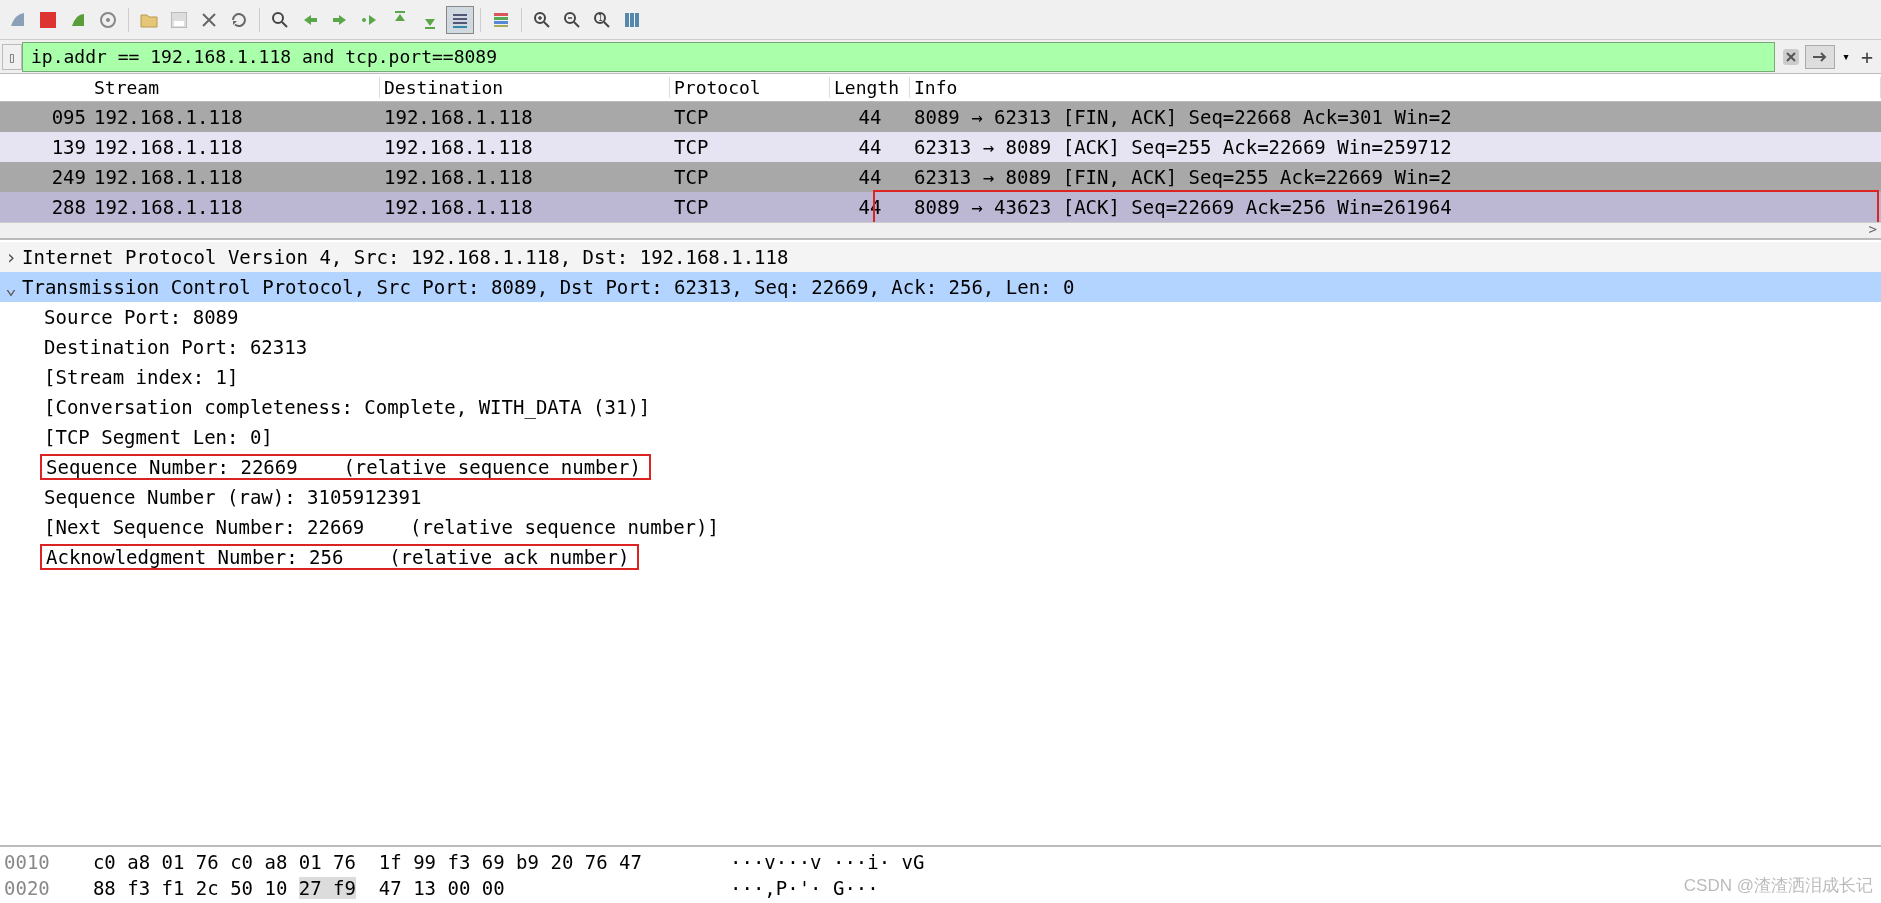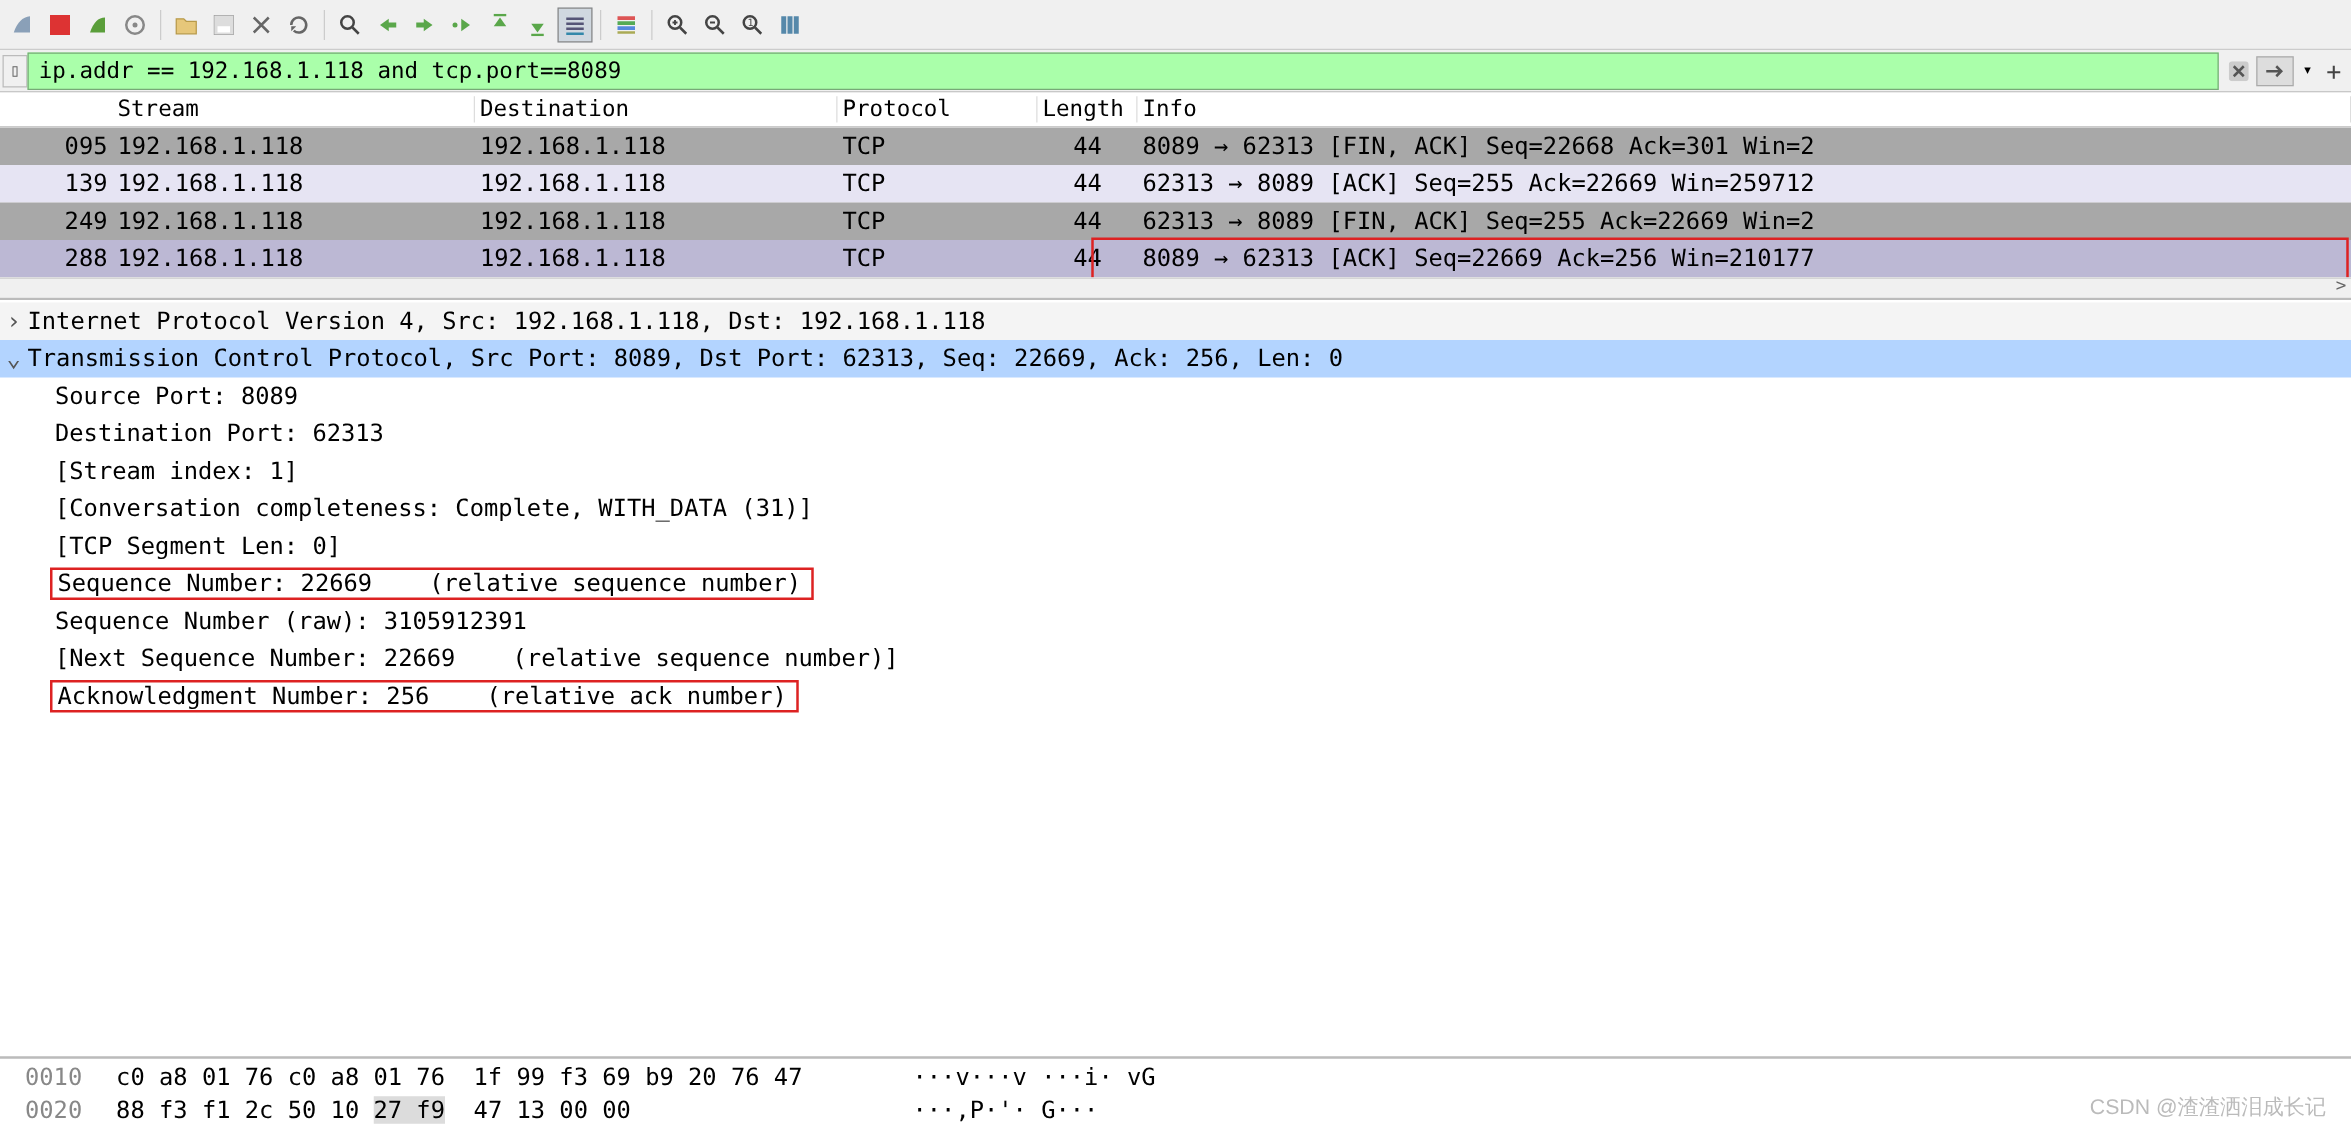--- a/index.html
+++ b/index.html
@@ -26,25 +26,25 @@
 .detail-pane{border-top:2px solid #bbb;background:#fff;overflow:hidden;flex:1;padding-top:2px}
 .dline{display:flex;align-items:center;min-height:30px;font-size:19px;white-space:pre}
 .dline.hdr{background:#f4f4f4}
 .dline.sel{background:#b3d4ff}
 .expander{width:22px;text-align:center;color:#555}
 .indent{width:44px}
 .redbox{border:2px solid #d22;padding:0 8px 0 4px;margin-left:-4px}
 .info-redbox{position:absolute;border:2px solid #d22;pointer-events:none}
 .hex-pane{border-top:2px solid #bbb;background:#fff;padding:2px 0}
 .hexline{display:flex;font-size:19px;white-space:pre;height:26px;align-items:center}
-.offset{color:#888;width:70px;padding-left:20px}
+.offset{color:#888;width:70px;padding-left:4px}
 .hexbytes{width:620px}
 .hexsel{background:#dcdcdc}
 .ascii{padding-left:40px}
-.watermark{position:absolute;right:20px;bottom:6px;color:#bbb;font-size:17px;font-family:sans-serif}
+.watermark{position:absolute;right:8px;bottom:6px;color:#bbb;font-size:17px;font-family:sans-serif}
 .c-no{width:90px;text-align:right;padding-right:4px}
 .c-src{width:290px}
 .c-dst{width:290px}
 .c-proto{width:160px}
 .c-len{width:80px;text-align:center;padding-right:4px}
 .c-info{flex:1}
 .h-no{width:90px}
 .h-src{width:290px}
 .h-dst{width:290px}
 .h-proto{width:160px}
@@ -246,21 +246,21 @@
         <div class="cell c-info">62313 → 8089 [FIN, ACK] Seq=255 Ack=22669 Win=2</div>
       </div>
     </div>
     <div class="row-wrap">
       <div class="pkt-row sel">
         <div class="cell c-no">288</div>
         <div class="cell c-src">192.168.1.118</div>
         <div class="cell c-dst">192.168.1.118</div>
         <div class="cell c-proto">TCP</div>
         <div class="cell c-len">44</div>
-        <div class="cell c-info">8089 → 62313 [ACK] Seq=22669 Ack=256 Win=210177</div>
+        <div class="cell c-info">8089 → 43623 [ACK] Seq=22669 Ack=256 Win=261964</div>
       </div>
       <div class="info-redbox" style="left: 873px; top: -2px; right: 2px; height: 36px;"></div>
     </div>
   </div>
 <div class="hscroll"></div>
 
 <div class="detail-pane">
   <div class="dline hdr"><span class="expander">›</span><span>Internet Protocol Version 4, Src: 192.168.1.118, Dst: 192.168.1.118</span></div>
   <div class="dline sel"><span class="expander">⌄</span><span>Transmission Control Protocol, Src Port: 8089, Dst Port: 62313, Seq: 22669, Ack: 256, Len: 0</span></div>
   <div id="tcp-fields">

